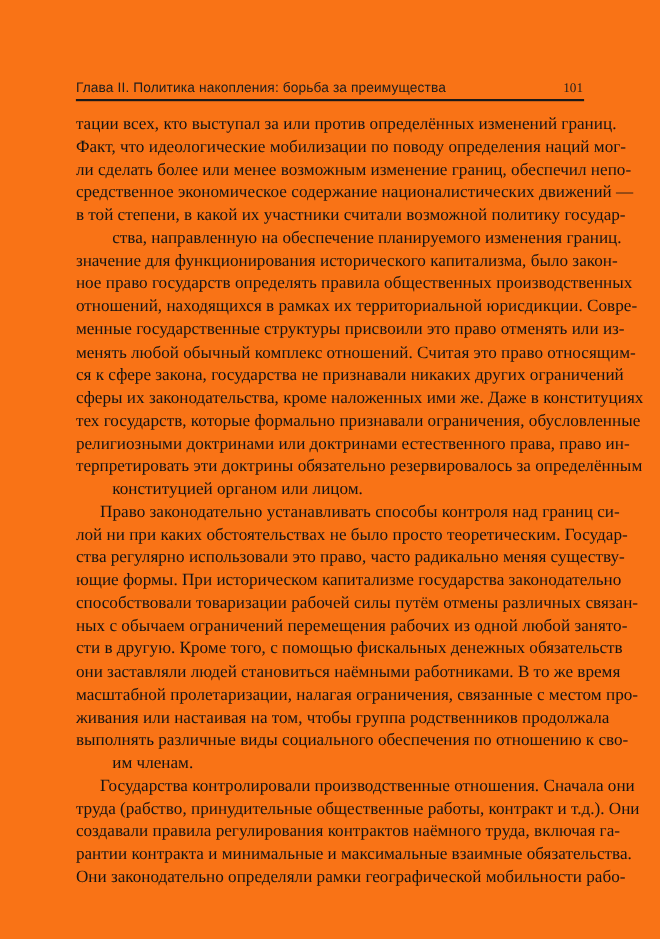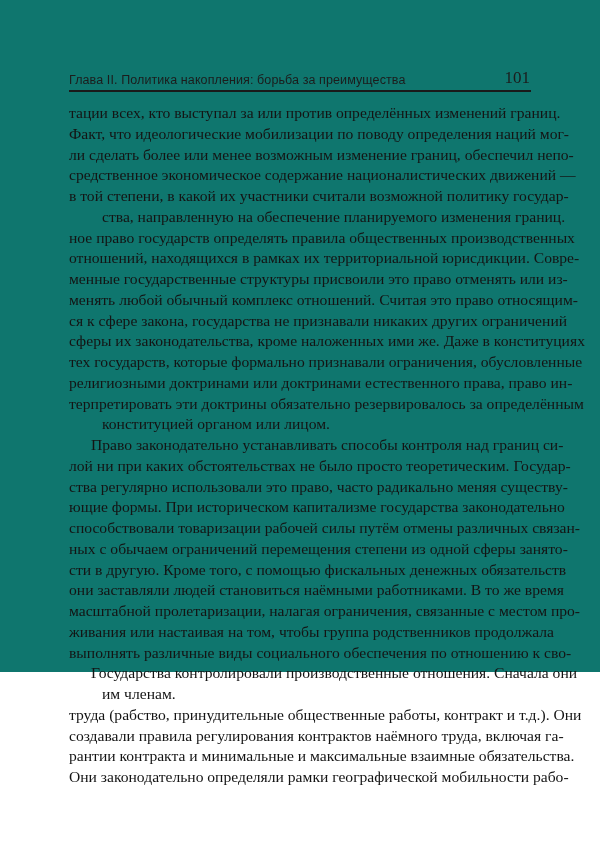--- a/index.html
+++ b/index.html
@@ -1,24 +1,24 @@
 <!DOCTYPE html>
 <html><head>
 <meta charset="utf-8">
 <style>
   html, body { margin: 0; padding: 0; background: #ffffff; }
   body { width: 600px; height: 854px; position: relative; overflow: hidden; }
-  .page { position: absolute; left: 0; top: 0; width: 600px; height: 672px; background: #0f766e; }
+  .page { position: absolute; left: 0; top: 0; width: 600px; height: 854px; background: #f97316; }
   .running-head {
     position: absolute; left: 69px; top: 66px; width: 462px; height: 24px;
     border-bottom: 2px solid #1a1a1a;
     font-family: "Liberation Sans", sans-serif; font-size: 12.5px; color: #1c1c1c;
   }
   .running-head .title { position: absolute; left: 0; bottom: 3px; letter-spacing: 0.1px; }
-  .running-head .folio { position: absolute; right: 1px; bottom: 2px; font-family: "Liberation Serif", serif; font-size: 17px; }
+  .running-head .folio { position: absolute; right: 1px; bottom: 2px; font-family: "Liberation Serif", serif; font-size: 12px; }
   .body-text {
     position: absolute; left: 69px; top: 103px; width: 462px;
     font-family: "Liberation Serif", serif; font-size: 15.6px; line-height: 20.75px; color: #141414;
   }
   .line { display: block; white-space: nowrap; text-align: justify; text-align-last: justify; height: 20.75px; }
   .line.last { text-align-last: left; margin-left: 33px; }
   .line.indent { padding-left: 22px; }
 </style>
 </head>
 <body>
@@ -28,41 +28,42 @@
     <span class="title">Глава II. Политика накопления: борьба за преимущества</span>
     <span class="folio">101</span>
   </div>
   <div class="body-text" id="body-text">
       <span class="line">тации всех, кто выступал за или против определённых изменений границ.</span>
       <span class="line">Факт, что идеологические мобилизации по поводу определения наций мог-</span>
       <span class="line">ли сделать более или менее возможным изменение границ, обеспечил непо-</span>
       <span class="line">средственное экономическое содержание националистических движений —</span>
       <span class="line">в той степени, в какой их участники считали возможной политику государ-</span>
       <span class="line last">ства, направленную на обеспечение планируемого изменения границ.</span>
+      <span class="line">значение для функционирования исторического капитализма, было закон-</span>
       <span class="line">ное право государств определять правила общественных производственных</span>
       <span class="line">отношений, находящихся в рамках их территориальной юрисдикции. Совре-</span>
       <span class="line">менные государственные структуры присвоили это право отменять или из-</span>
       <span class="line">менять любой обычный комплекс отношений. Считая это право относящим-</span>
       <span class="line">ся к сфере закона, государства не признавали никаких других ограничений</span>
       <span class="line">сферы их законодательства, кроме наложенных ими же. Даже в конституциях</span>
       <span class="line">тех государств, которые формально признавали ограничения, обусловленные</span>
       <span class="line">религиозными доктринами или доктринами естественного права, право ин-</span>
       <span class="line">терпретировать эти доктрины обязательно резервировалось за определённым</span>
       <span class="line last">конституцией органом или лицом.</span>
       <span class="line indent">Право законодательно устанавливать способы контроля над границ си-</span>
       <span class="line">лой ни при каких обстоятельствах не было просто теоретическим. Государ-</span>
       <span class="line">ства регулярно использовали это право, часто радикально меняя существу-</span>
       <span class="line">ющие формы. При историческом капитализме государства законодательно</span>
       <span class="line">способствовали товаризации рабочей силы путём отмены различных связан-</span>
-      <span class="line">ных с обычаем ограничений перемещения степени из одной сферы занято-</span>
+      <span class="line">ных с обычаем ограничений перемещения рабочих из одной любой занято-</span>
       <span class="line">сти в другую. Кроме того, с помощью фискальных денежных обязательств</span>
       <span class="line">они заставляли людей становиться наёмными работниками. В то же время</span>
       <span class="line">масштабной пролетаризации, налагая ограничения, связанные с местом про-</span>
       <span class="line">живания или настаивая на том, чтобы группа родственников продолжала</span>
       <span class="line">выполнять различные виды социального обеспечения по отношению к сво-</span>
+      <span class="line last">им членам.</span>
       <span class="line indent">Государства контролировали производственные отношения. Сначала они</span>
-      <span class="line last">им членам.</span>
       <span class="line">труда (рабство, принудительные общественные работы, контракт и т.д.). Они</span>
       <span class="line">создавали правила регулирования контрактов наёмного труда, включая га-</span>
       <span class="line">рантии контракта и минимальные и максимальные взаимные обязательства.</span>
       <span class="line">Они законодательно определяли рамки географической мобильности рабо-</span>
     </div>
 </div>
 
 </body></html>

